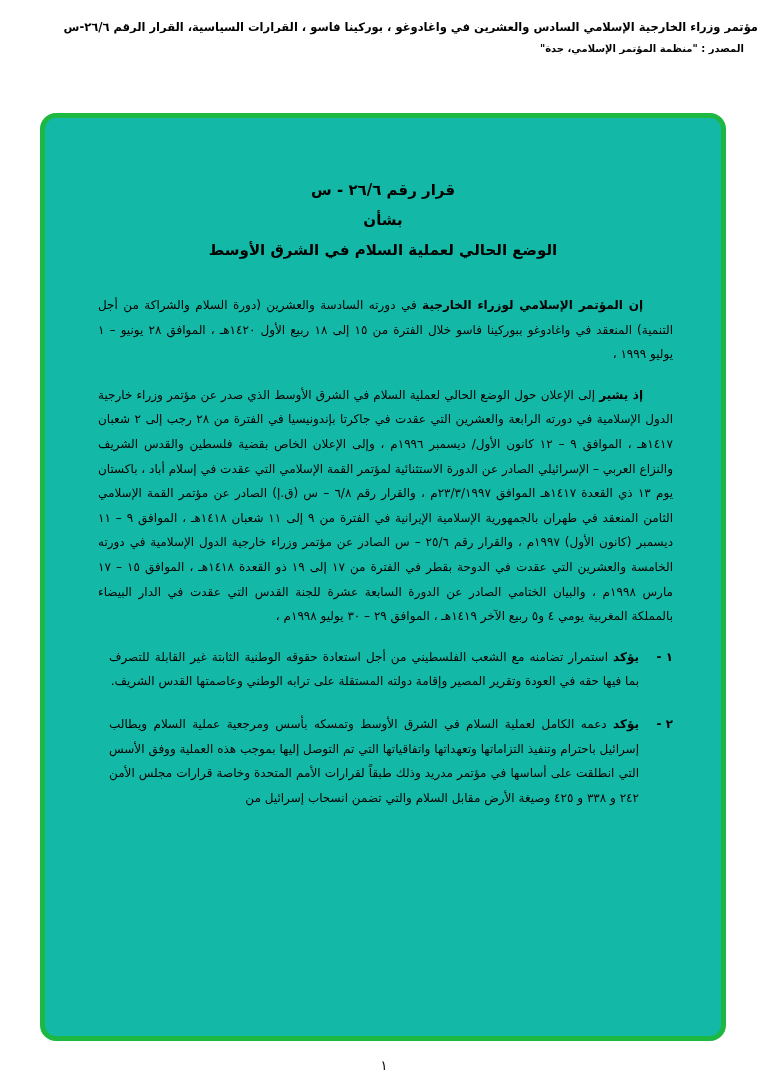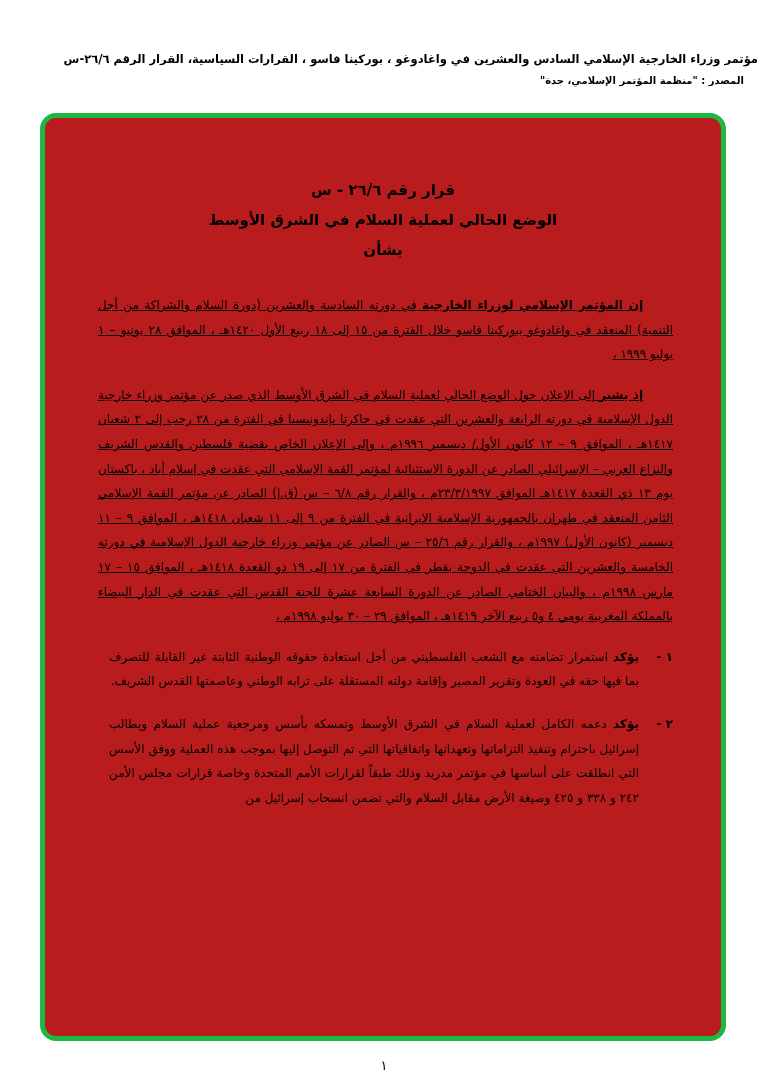--- a/index.html
+++ b/index.html
@@ -7,44 +7,43 @@
   body {
     width: 768px;
     height: 1085px;
     background: #ffffff;
     color: #000000;
     font-family: "DejaVu Sans", sans-serif;
     direction: rtl;
     position: relative;
     overflow: hidden;
   }
-  .page-header { padding: 18px 10px 0 10px; text-align: right; margin-top: 32px; }
+  .page-header { padding: 18px 10px 0 10px; text-align: right; }
   .header-citation { font-size: 11.5px; font-weight: bold; line-height: 1.6; }
   .header-source { font-size: 10px; font-weight: bold; margin-top: 7px; padding-right: 14px; }
 
   .doc-frame {
     position: absolute;
     top: 113px; left: 40px; right: 42px; bottom: 44px;
     border: 5px solid #1cb841;
     border-radius: 16px;
-    background: #b91c1c;
+    background: #14b8a6;
     padding: 45px 48px 8px 48px;
     overflow: hidden;
   }
 
   .title-block { text-align: center; margin-top: 18px; }
   .title-line { font-weight: bold; font-size: 15px; margin: 0 0 12px 0; }
 
   .body-text { margin-top: 34px; font-size: 12px; }
   .para {
     text-align: justify;
     line-height: 2.05;
     margin: 0 0 16px 5px;
     text-indent: 30px;
-    text-decoration: underline;
   }
   .lead { font-weight: bold; }
 
   .items { margin-top: 6px; }
   .item { display: flex; margin: 0 0 18px 0; }
   .item-number { flex: 0 0 34px; font-weight: bold; line-height: 2.05; }
   .item-body { flex: 1; text-align: justify; line-height: 2.05; margin-left: 16px; }
 
   .page-number {
     position: absolute;
@@ -58,22 +57,22 @@
 
 <header class="page-header">
   <div class="header-citation">مؤتمر وزراء الخارجية الإسلامي السادس والعشرين في واغادوغو ، بوركينا فاسو ، القرارات السياسية، القرار الرقم ٢٦/٦-س</div>
   <div class="header-source">المصدر : "منظمة المؤتمر الإسلامي، جدة"</div>
 </header>
 
 <section class="doc-frame" style="border-color: rgb(28, 184, 65);">
 
   <div class="title-block">
     <div class="title-line">قرار رقم ٢٦/٦ - س</div>
+    <div class="title-line">بشأن</div>
     <div class="title-line">الوضع الحالي لعملية السلام في الشرق الأوسط</div>
-    <div class="title-line">بشأن</div>
   </div>
 
   <div class="body-text">
 
     <p class="para"><span class="lead">إن المؤتمر الإسلامي لوزراء الخارجية</span> <span>في دورته السادسة والعشرين (دورة السلام والشراكة من أجل التنمية) المنعقد في واغادوغو ببوركينا فاسو خلال الفترة من ١٥ إلى ١٨ ربيع الأول ١٤٢٠هـ ، الموافق ٢٨ يونيو – ١ يوليو ١٩٩٩ ،</span></p>
 
     <p class="para"><span class="lead">إذ يشير</span> <span>إلى الإعلان حول الوضع الحالي لعملية السلام في الشرق الأوسط الذي صدر عن مؤتمر وزراء خارجية الدول الإسلامية في دورته الرابعة والعشرين التي عقدت في جاكرتا بإندونيسيا في الفترة من ٢٨ رجب إلى ٢ شعبان ١٤١٧هـ ، الموافق ٩ – ١٢ كانون الأول/ ديسمبر ١٩٩٦م ، وإلى الإعلان الخاص بقضية فلسطين والقدس الشريف والنزاع العربي – الإسرائيلي الصادر عن الدورة الاستثنائية لمؤتمر القمة الإسلامي التي عقدت في إسلام أباد ، باكستان يوم ١٣ ذي القعدة ١٤١٧هـ الموافق ٢٣/٣/١٩٩٧م ، والقرار رقم ٦/٨ – س (ق.إ) الصادر عن مؤتمر القمة الإسلامي الثامن المنعقد في طهران بالجمهورية الإسلامية الإيرانية في الفترة من ٩ إلى ١١ شعبان ١٤١٨هـ ، الموافق ٩ – ١١ ديسمبر (كانون الأول) ١٩٩٧م ، والقرار رقم ٢٥/٦ – س الصادر عن مؤتمر وزراء خارجية الدول الإسلامية في دورته الخامسة والعشرين التي عقدت في الدوحة بقطر في الفترة من ١٧ إلى ١٩ ذو القعدة ١٤١٨هـ ، الموافق ١٥ – ١٧ مارس ١٩٩٨م ، والبيان الختامي الصادر عن الدورة السابعة عشرة للجنة القدس التي عقدت في الدار البيضاء بالمملكة المغربية يومي ٤ و٥ ربيع الآخر ١٤١٩هـ ، الموافق ٢٩ – ٣٠ يوليو ١٩٩٨م ،</span></p>
 
 
     <div class="items">

